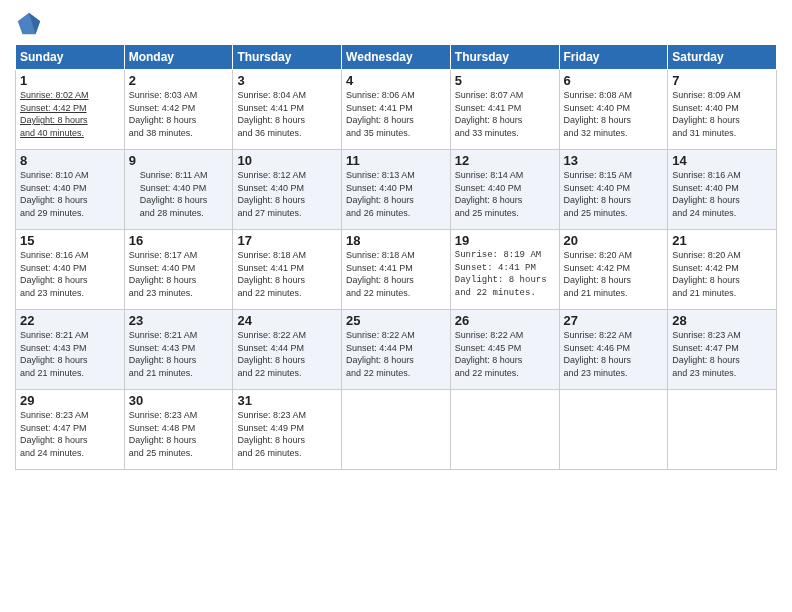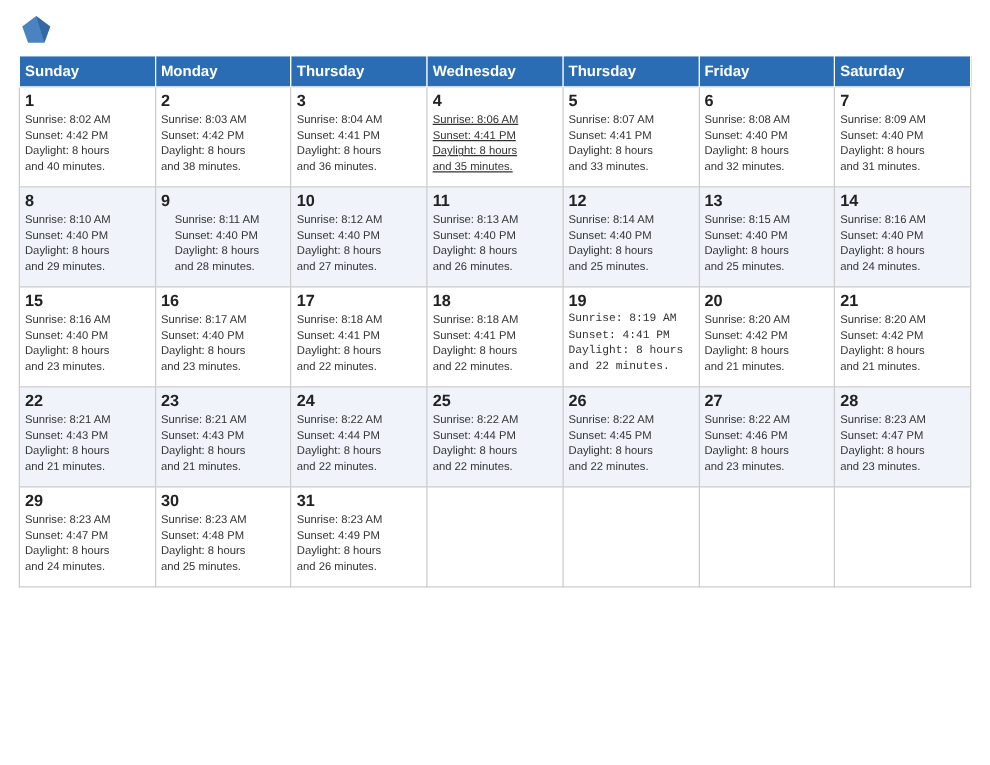--- a/index.html
+++ b/index.html
@@ -123,42 +123,42 @@
           <th>Wednesday</th>
           <th>Thursday</th>
           <th>Friday</th>
           <th>Saturday</th>
         </tr>
     </thead>
     <tbody id="calendar-body">
     <tr>
           <td>
             <span class="day-num">1</span>
-            <div class="day-info" style="white-space: pre-line;">Sunrise: 8:02 AM
+            <div class="day-info" style="white-space: pre-line; text-decoration: underline;">Sunrise: 8:02 AM
 Sunset: 4:42 PM
 Daylight: 8 hours
 and 40 minutes.</div>
           </td>
           <td>
             <span class="day-num">2</span>
             <div class="day-info" style="white-space: pre-line;">Sunrise: 8:03 AM
 Sunset: 4:42 PM
 Daylight: 8 hours
 and 38 minutes.</div>
           </td>
           <td>
             <span class="day-num">3</span>
             <div class="day-info" style="white-space: pre-line;">Sunrise: 8:04 AM
 Sunset: 4:41 PM
 Daylight: 8 hours
 and 36 minutes.</div>
           </td>
           <td>
             <span class="day-num">4</span>
-            <div class="day-info" style="white-space: pre-line; text-decoration: underline;">Sunrise: 8:06 AM
+            <div class="day-info" style="white-space: pre-line;">Sunrise: 8:06 AM
 Sunset: 4:41 PM
 Daylight: 8 hours
 and 35 minutes.</div>
           </td>
           <td>
             <span class="day-num">5</span>
             <div class="day-info" style="white-space: pre-line;">Sunrise: 8:07 AM
 Sunset: 4:41 PM
 Daylight: 8 hours
 and 33 minutes.</div>

